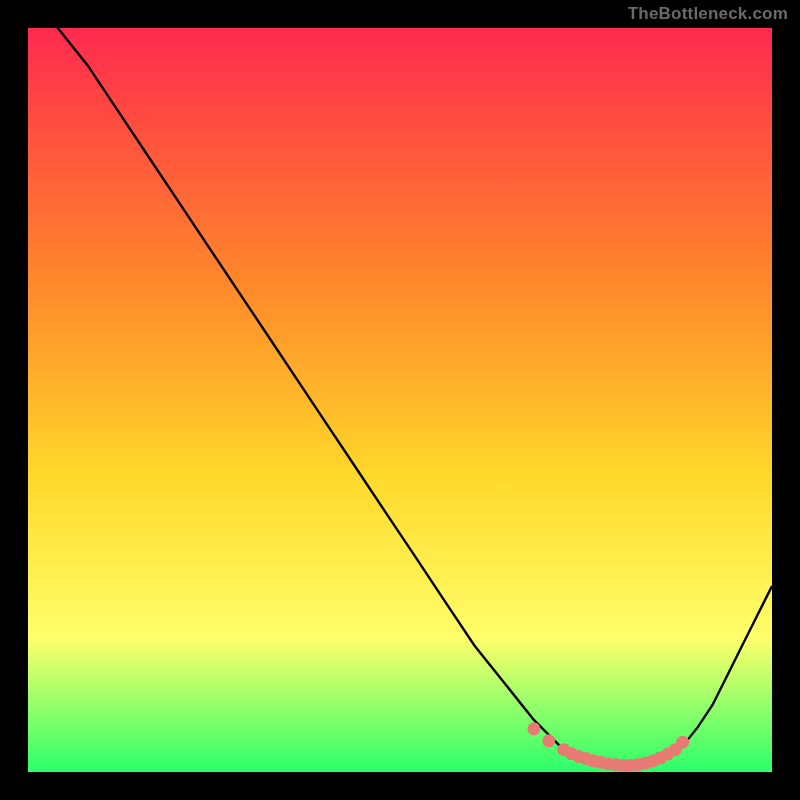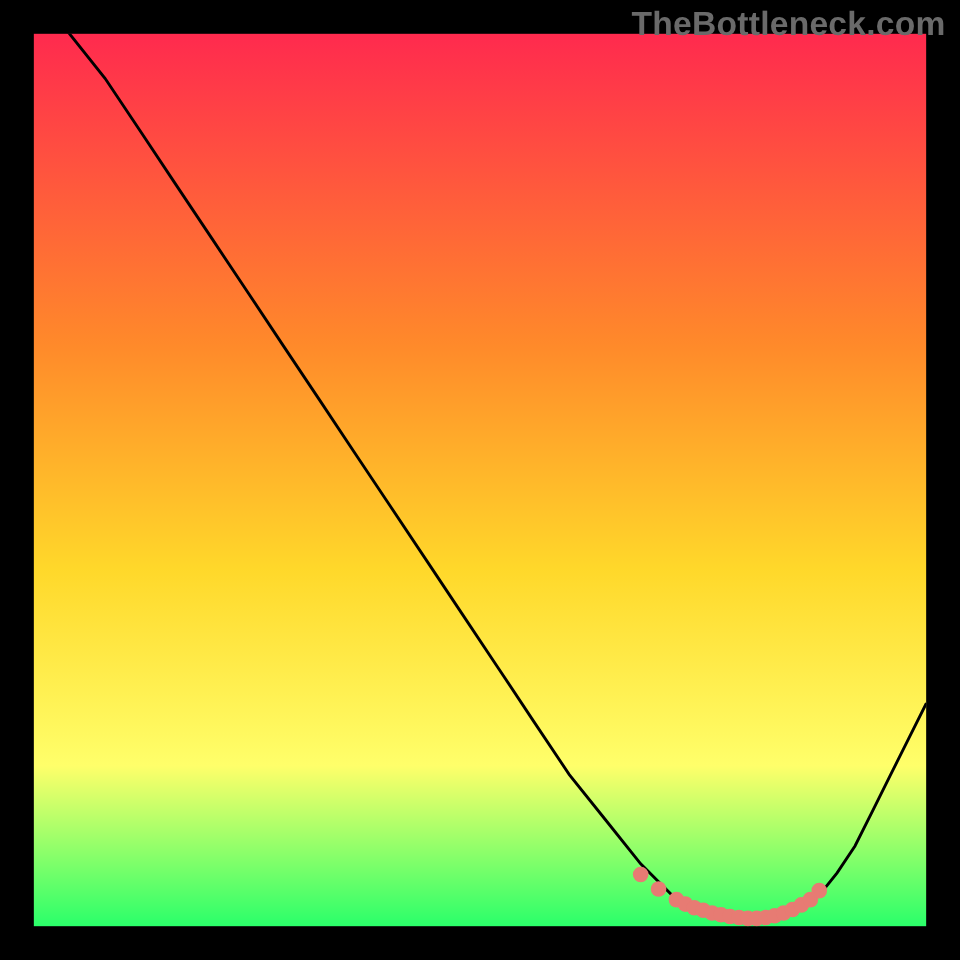--- a/index.html
+++ b/index.html
@@ -21,21 +21,21 @@
     left: 28px;
     top: 28px;
     width: 744px;
     height: 744px;
   }
   .watermark {
     position: absolute;
     top: 4px;
     right: 12px;
     font-family: Arial, Helvetica, sans-serif;
-    font-size: 28px;
+    font-size: 17px;
     font-weight: bold;
     color: #6a6a6a;
     letter-spacing: 0.2px;
     pointer-events: none;
   }
   svg { display: block; }
 </style>
 </head>
 <body>
 

